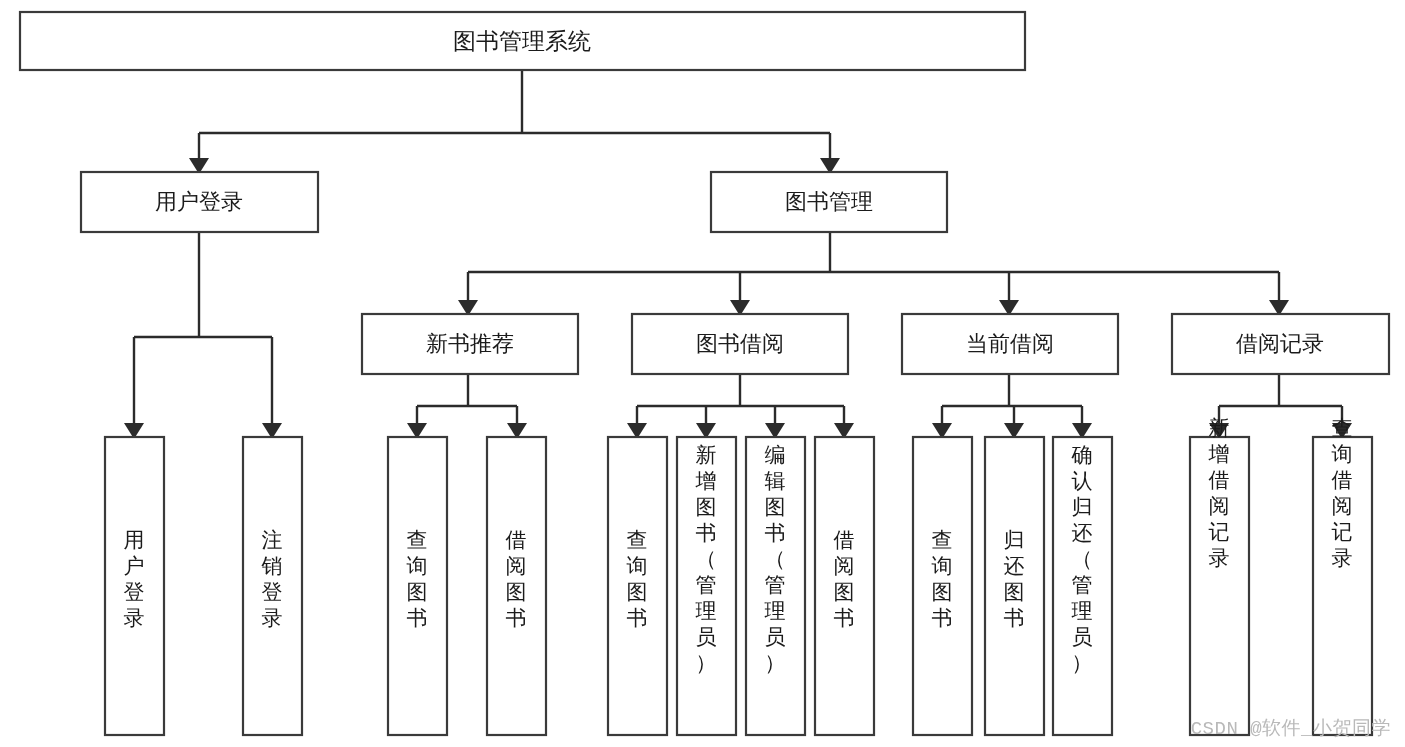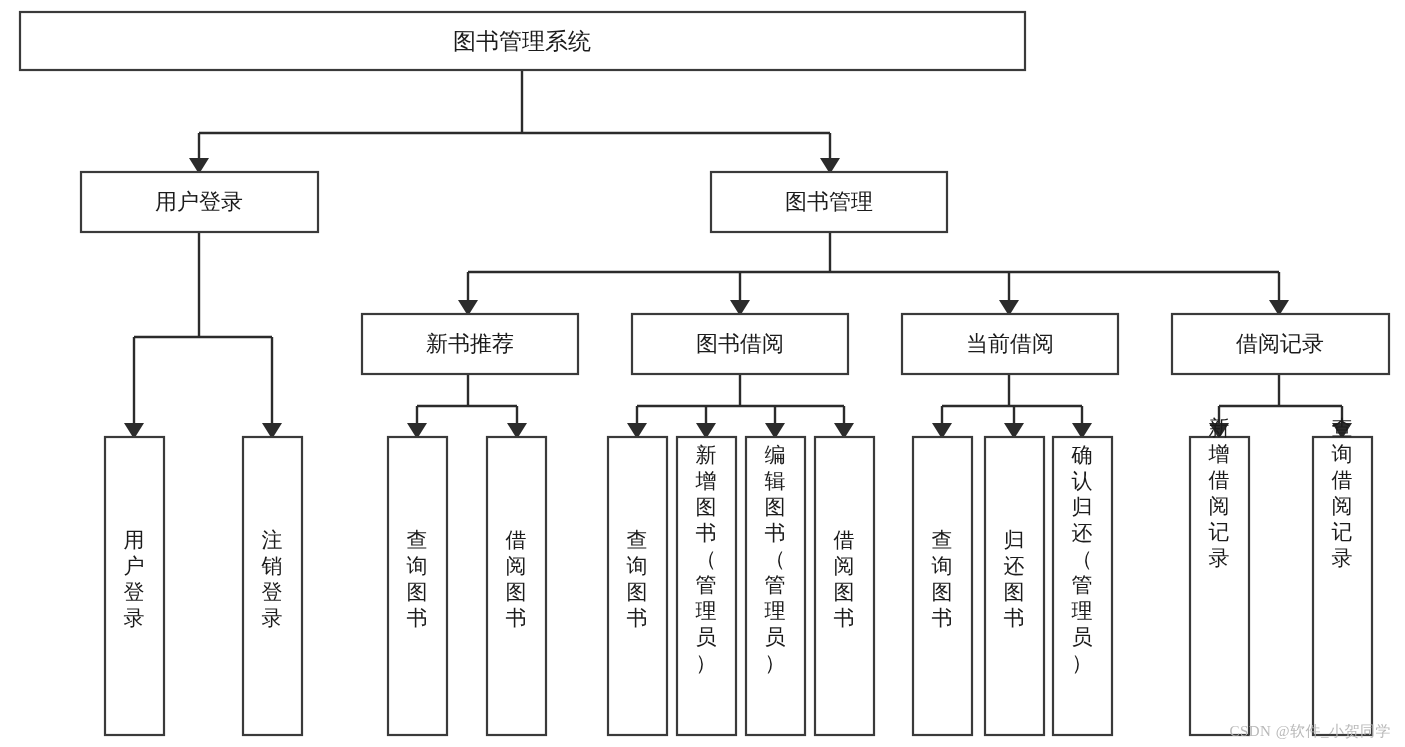--- a/index.html
+++ b/index.html
@@ -49,22 +49,22 @@
     fill: none;
   }
   .arrow-head {
     fill: #2b2b2b;
     stroke: none;
   }
   .watermark {
     position: absolute;
     right: 14px;
     bottom: 6px;
-    font-family: Liberation Serif, serif;
-    font-size: 15px;
+    font-family: Liberation Mono, monospace;
+    font-size: 19px;
     color: #b9b9b9;
     letter-spacing: 0.5px;
     white-space: nowrap;
     pointer-events: none;
   }
 </style>
 </head>
 <body>
 
 <svg id="diagram" viewBox="0 0 1405 747" xmlns="http://www.w3.org/2000/svg">

